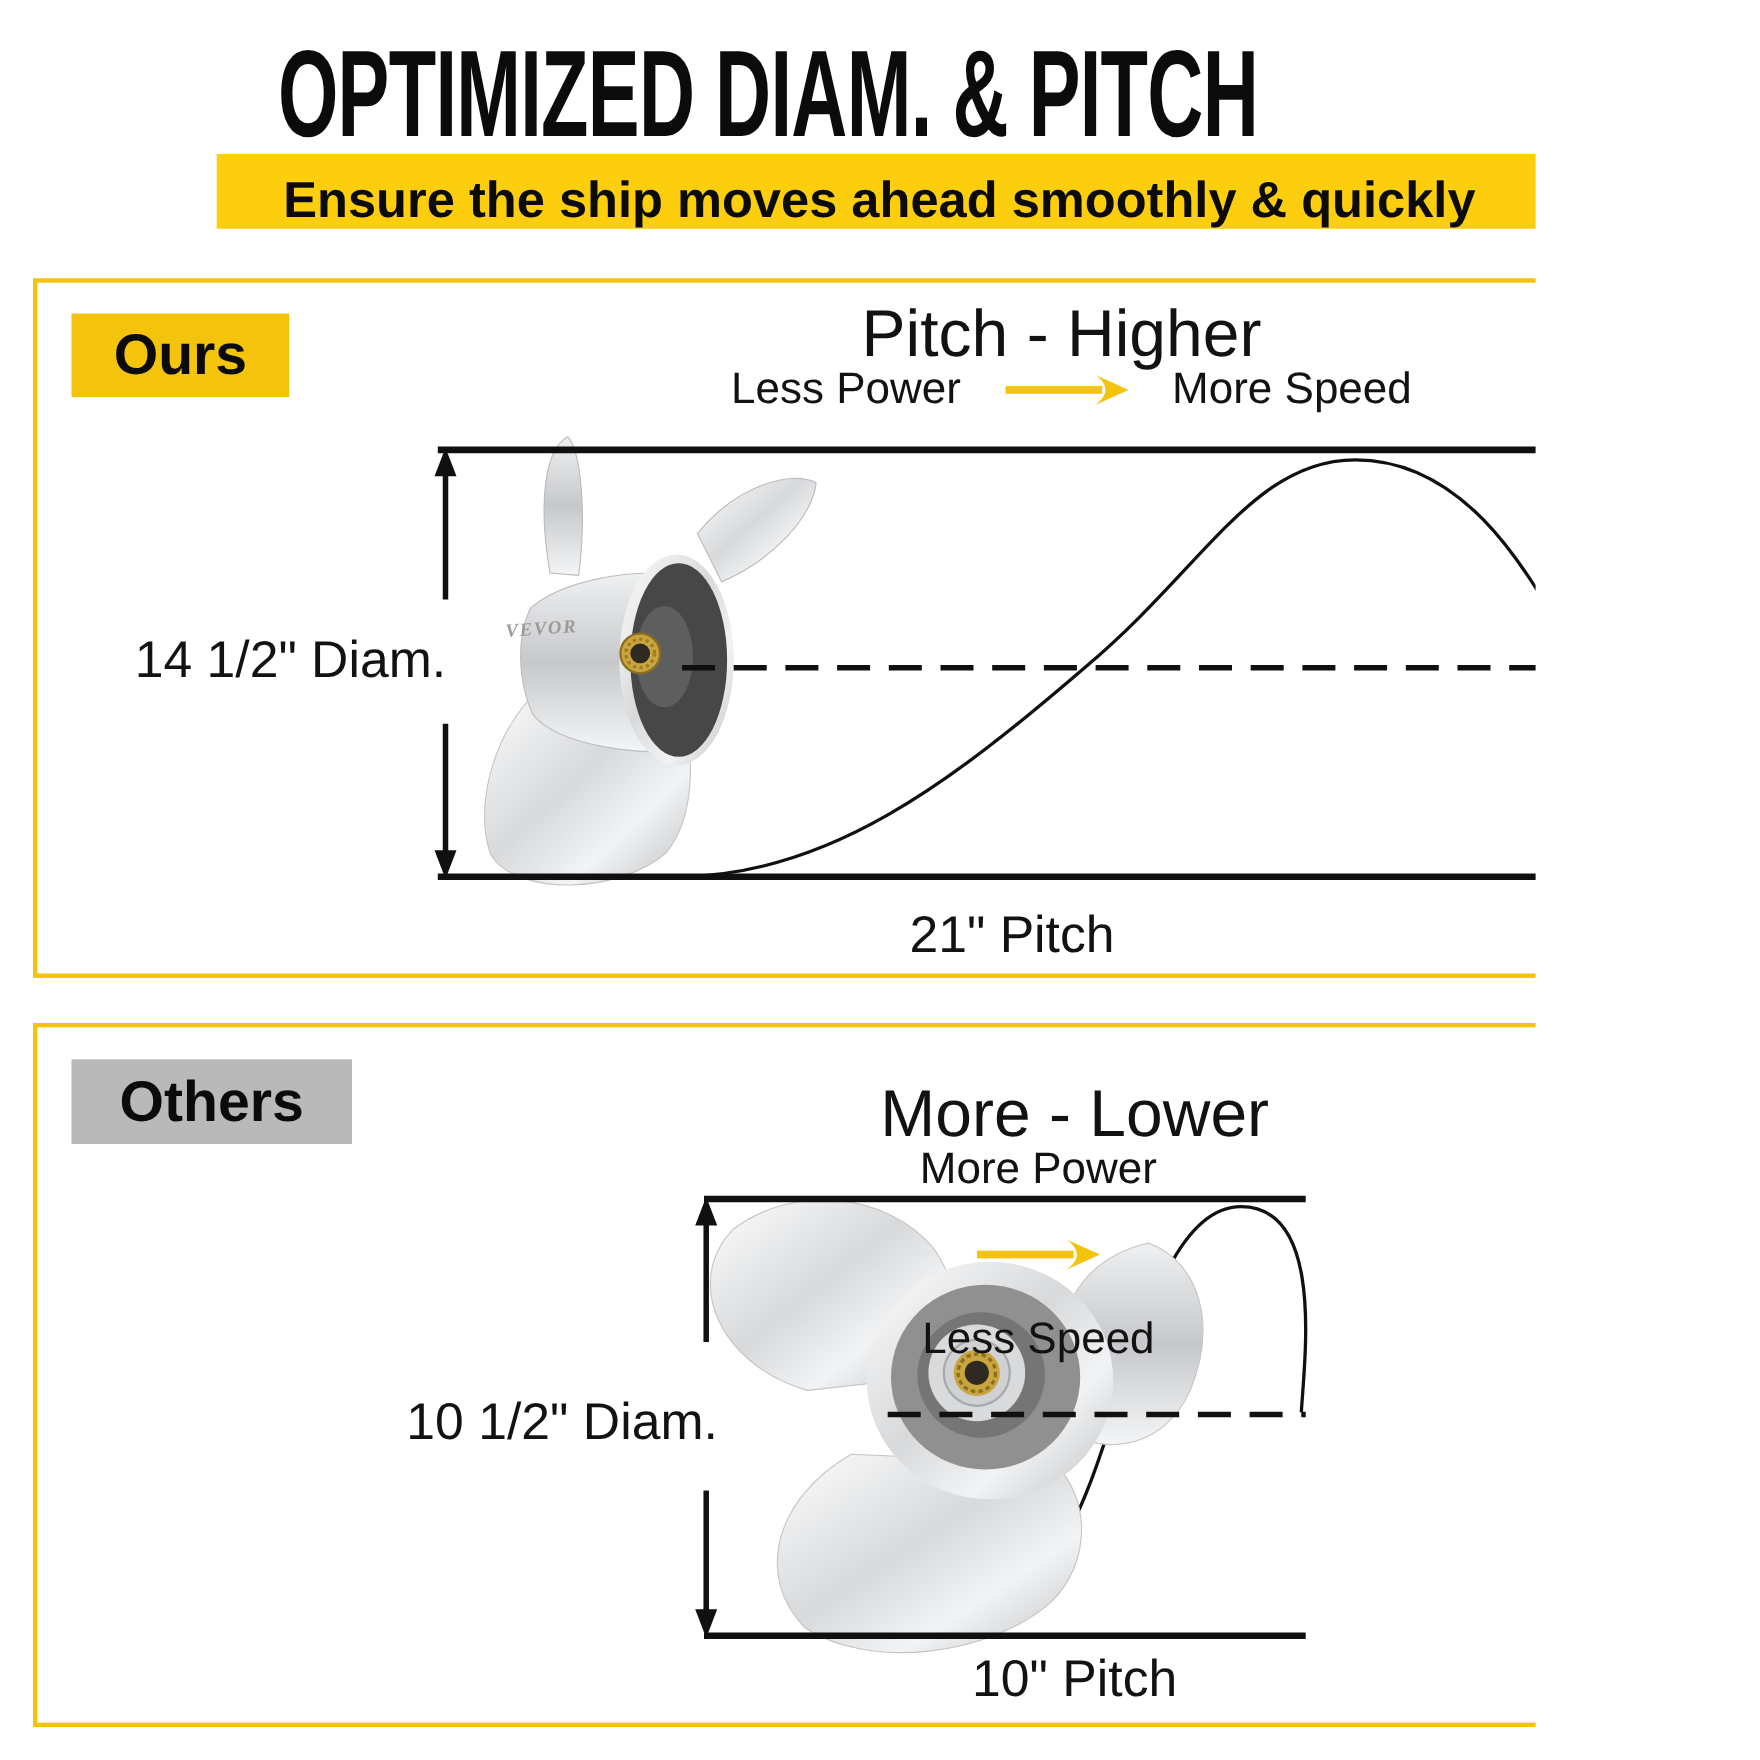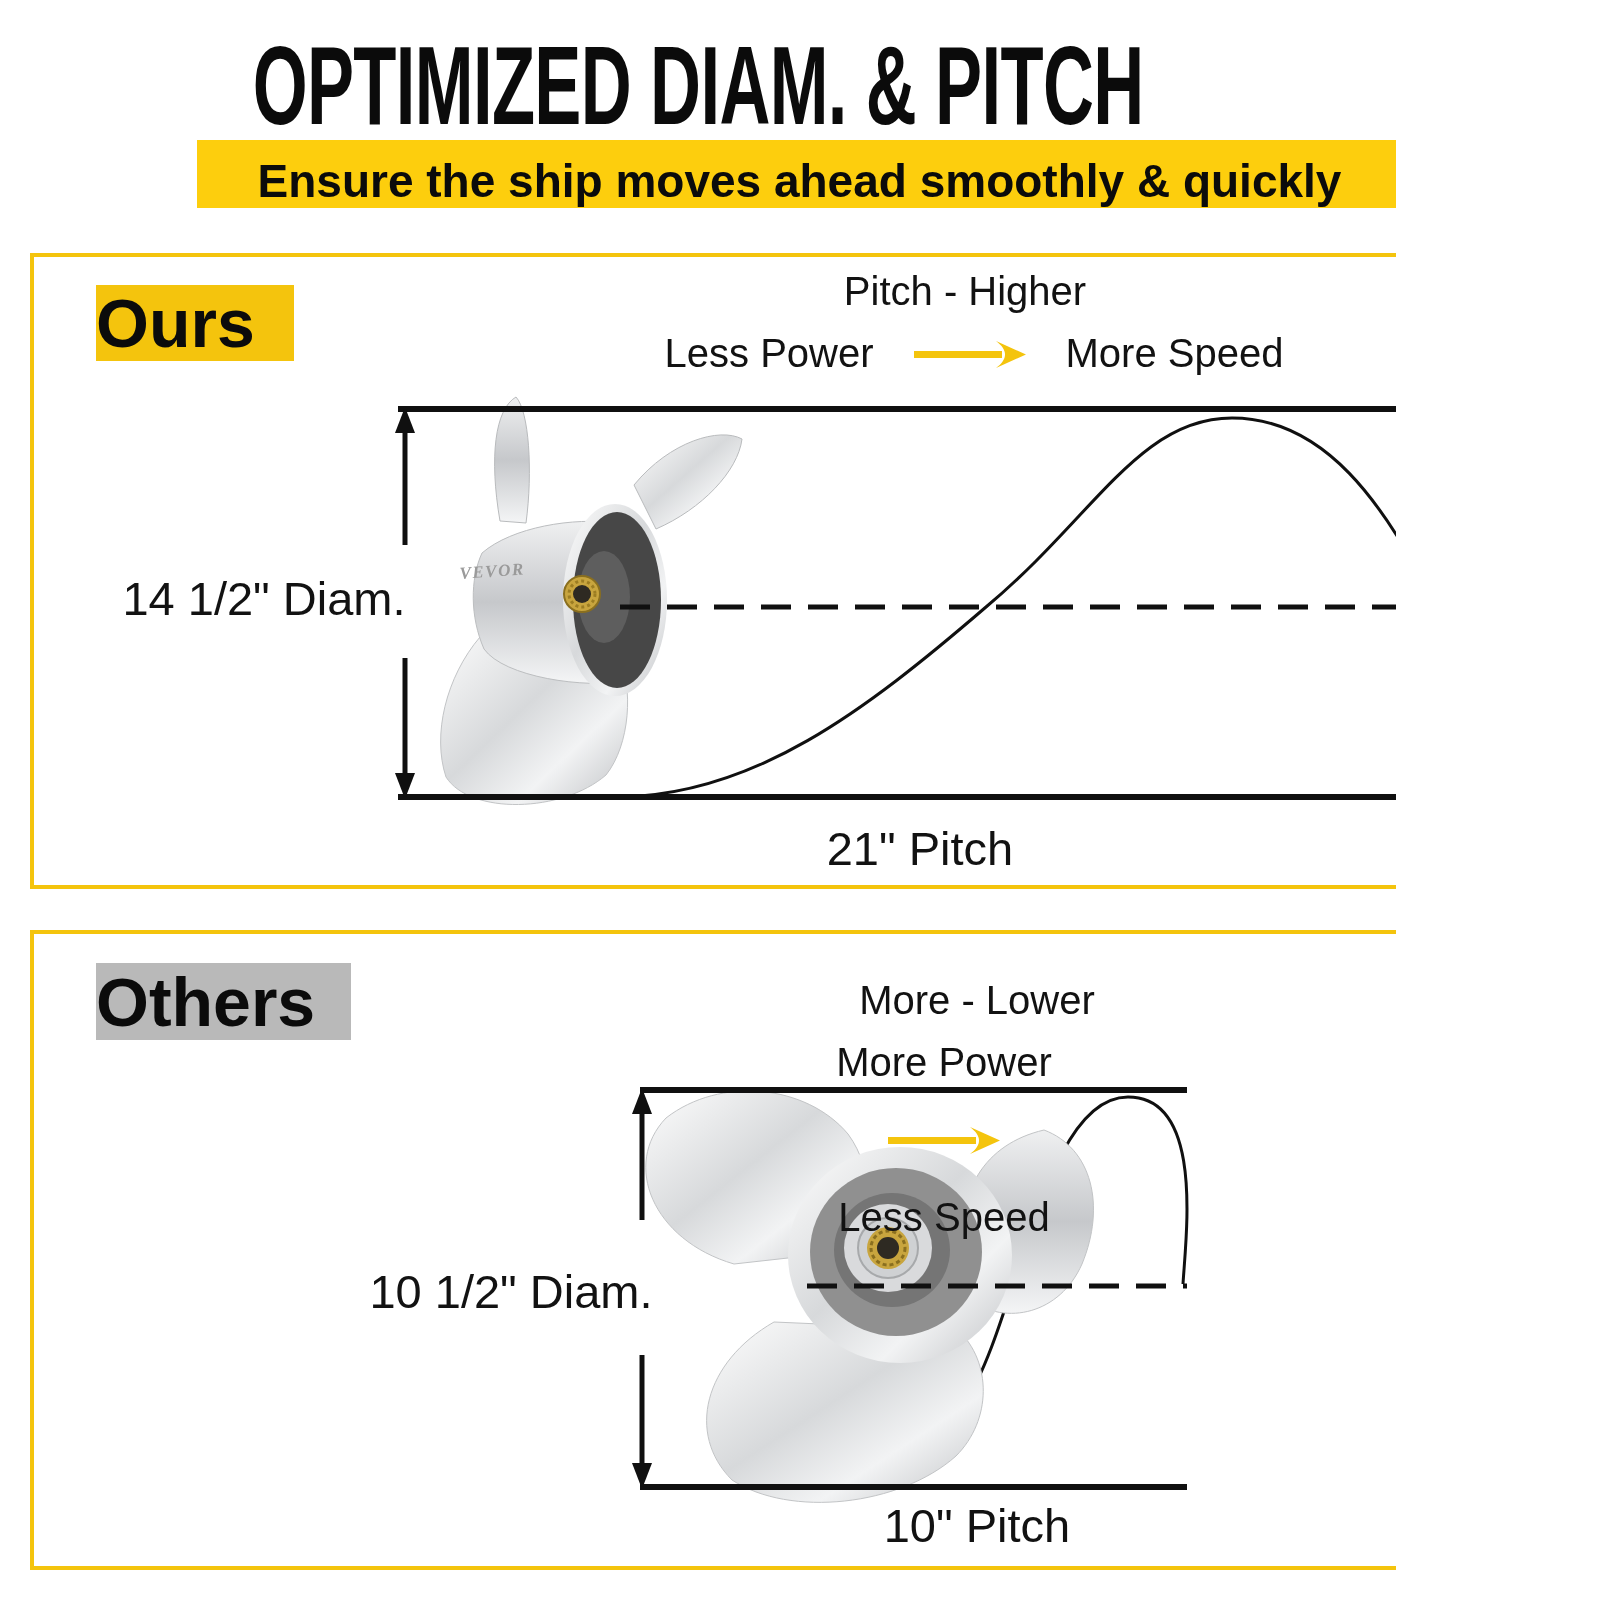--- a/index.html
+++ b/index.html
@@ -19,26 +19,26 @@
     position:absolute;left:197px;top:140px;width:1205px;height:68px;background:var(--banner-yellow);
     display:flex;align-items:flex-end;justify-content:center;font-size:46px;font-weight:700;color:#0b0b0b;
   }
   .panel{
     position:absolute;left:30px;width:1540px;background:#fff;box-sizing:border-box;
     border:4px solid var(--yellow);
   }
   .panel.ours{top:253px;height:636px;}
   .panel.others{top:930px;height:640px;}
   .badge{
-    position:absolute;display:flex;align-items:center;justify-content:flex-start;
-    font-weight:700;font-size:68px;color:#0b0b0b;margin-left:31px;
+    position:absolute;display:flex;align-items:center;justify-content:center;
+    font-weight:700;font-size:52px;color:#0b0b0b;
   }
   .badge.b-ours{left:31px;top:28px;width:198px;height:76px;background:var(--yellow);}
   .badge.b-others{left:31px;top:29px;width:255px;height:77px;background:var(--badge-gray);}
-  .pitch-dir{position:absolute;font-size:40px;text-align:center;white-space:nowrap;}
+  .pitch-dir{position:absolute;font-size:60px;text-align:center;white-space:nowrap;}
   .panel.ours  .pitch-dir{left:631px;top:12px;width:600px;}
   .panel.others .pitch-dir{left:643px;top:44px;width:600px;}
   .tradeoff{position:absolute;display:flex;align-items:center;justify-content:center;
     font-size:40px;white-space:nowrap;}
   .panel.ours  .tradeoff{left:500px;top:74px;width:880px;gap:40px;}
   .panel.others .tradeoff{left:470px;top:106px;width:880px;gap:40px;flex-direction:column;}
   .tradeoff .arr{display:block;}
   .dim-label{position:absolute;font-size:47px;text-align:center;white-space:nowrap;}
   .panel.ours  .diam {left:40px;top:314px;width:380px;}
   .panel.others .diam {left:277px;top:330px;width:400px;}

